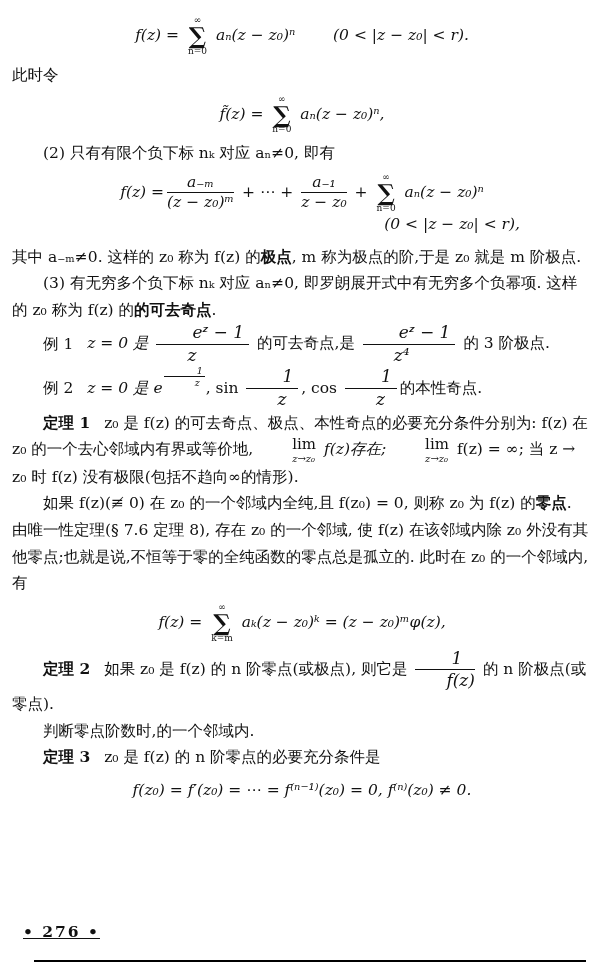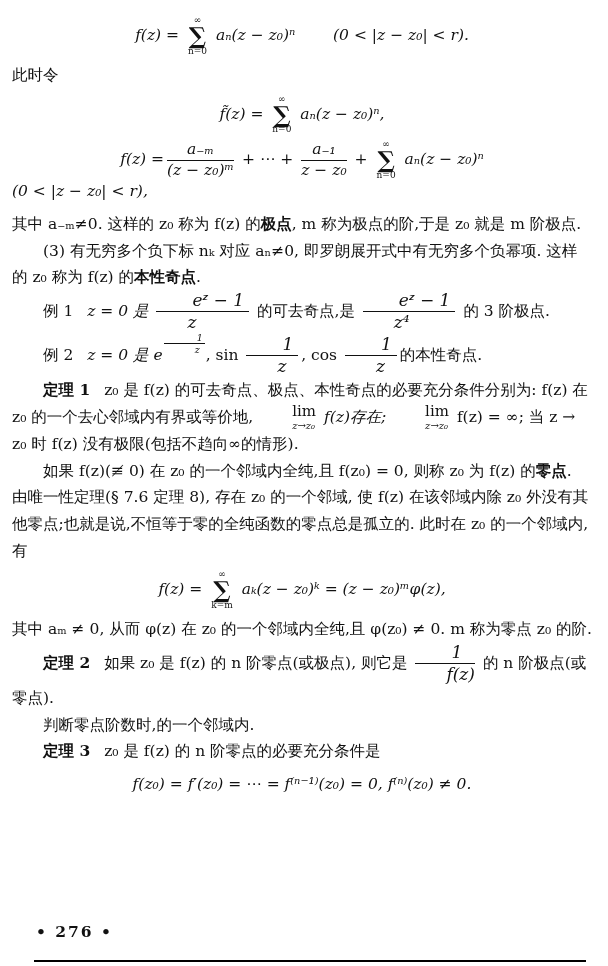--- a/index.html
+++ b/index.html
@@ -11,37 +11,37 @@
   }
   .page{padding:10px 16px 0 12px;position:relative;height:100%;box-sizing:border-box;}
   .para{margin:0;}
   .indent{text-indent:2em;}
   .bold-term{font-weight:bold;}
   .thm-label{font-weight:bold;margin-right:.9em;}
   .ex-label{font-weight:normal;margin-right:.9em;}
   .math{font-style:italic;}
   .formula{text-align:center;margin:6px 0;font-style:italic;}
   .formula .gap{display:inline-block;width:1.8em;}
-  .cond-line{text-align:left;padding-right:72px;margin-top:-2px;}
+  .cond-line{text-align:right;padding-right:72px;margin-top:-2px;}
   
   .sum{display:inline-flex;flex-direction:column;align-items:center;vertical-align:middle;line-height:1;margin:0 4px;font-style:normal;}
   .sum .limit{font-size:9px;font-style:normal;letter-spacing:0;}
   .sum .sigma{font-size:23px;line-height:.95;font-weight:bold;}
   
   .frac{display:inline-block;vertical-align:middle;line-height:1.15;margin:0 3px;}
   .frac .num{display:block;border-bottom:1.4px solid #111;padding:0 5px 1px;}
   .frac .den{display:block;padding-top:1px;}
   .frac.small{font-size:17px;}
   .frac.exp{font-size:9.5px;vertical-align:7px;margin:0 1px;line-height:1.05;}
   .frac.exp .num{border-bottom:1px solid #111;padding:0 2px 0;}
   
   .lim{display:inline-flex;flex-direction:column;vertical-align:middle;line-height:1;margin:0 3px;font-style:normal;}
   .lim .word{font-size:15px;}
   .lim .sub{font-size:10px;margin-top:2px;}
-  .footer{position:absolute;left:36px;bottom:20px;font-weight:bold;letter-spacing:2px;}
+  .footer{position:absolute;left:23px;bottom:20px;font-weight:bold;letter-spacing:2px;text-decoration:underline;}
   .scan-edge{position:absolute;left:34px;right:22px;bottom:4px;height:2px;background:#000;}
 </style>
 </head>
 <body>
 
 <div class="page">
 
   <div class="formula">
     <span class="math">f(z) =</span>
     <span class="sum">
@@ -60,38 +60,39 @@
     <span class="math">f̃(z) =</span>
     <span class="sum">
       <span class="limit">∞</span>
       <span class="sigma">∑</span>
       <span class="limit">n=0</span>
     </span>
     <span class="math">aₙ(z − z₀)ⁿ,</span>
   </div>
 
 
+  <p class="para indent">(2) 只有有限个负下标 nₖ 对应 aₙ≠0, 即有</p>
 
   <div class="formula">
     <span class="math">f(z) =</span><span class="frac"><span class="num math">a₋ₘ</span><span class="den math">(z − z₀)ᵐ</span></span>
     <span class="math">+ ⋯ +</span>
     <span class="frac"><span class="num math">a₋₁</span><span class="den math">z − z₀</span></span>
     <span class="math">+</span>
     <span class="sum">
       <span class="limit">∞</span>
       <span class="sigma">∑</span>
       <span class="limit">n=0</span>
     </span>
     <span class="math">aₙ(z − z₀)ⁿ</span>
     <div class="cond-line">(0 &lt; |z − z₀| &lt; r),</div>
   </div>
 
   <p class="para"><span>其中 a₋ₘ≠0. 这样的 z₀ 称为 f(z) 的</span><span class="bold-term">极点</span><span>, m 称为极点的阶,于是 z₀ 就是 m 阶极点.</span></p>
 
-  <p class="para indent"><span>(3) 有无穷多个负下标 nₖ 对应 aₙ≠0, 即罗朗展开式中有无穷多个负幂项. 这样的 z₀ 称为 f(z) 的</span><span class="bold-term">本性奇点</span><span>.</span></p>
+  <p class="para indent"><span>(3) 有无穷多个负下标 nₖ 对应 aₙ≠0, 即罗朗展开式中有无穷多个负幂项. 这样的 z₀ 称为 f(z) 的</span><span class="bold-term">的可去奇点</span><span>.</span></p>
 
   <p class="para indent"><span class="ex-label">例 1</span><span class="math">z = 0 是</span>
     <span class="frac small"><span class="num math">eᶻ − 1</span><span class="den math">z</span></span>
     <span>的可去奇点,是</span>
     <span class="frac small"><span class="num math">eᶻ − 1</span><span class="den math">z⁴</span></span>
     <span>的 3 阶极点.</span></p>
 
   <p class="para indent"><span class="ex-label">例 2</span><span class="math">z = 0 是 e</span><span class="frac exp"><span class="num math">1</span><span class="den math">z</span></span><span>, sin</span>
     <span class="frac small"><span class="num math">1</span><span class="den math">z</span></span><span>, cos</span>
     <span class="frac small"><span class="num math">1</span><span class="den math">z</span></span><span>的本性奇点.</span></p>
@@ -113,21 +114,20 @@
   <div class="formula">
     <span class="math">f(z) =</span>
     <span class="sum">
       <span class="limit">∞</span>
       <span class="sigma">∑</span>
       <span class="limit">k=m</span>
     </span>
     <span class="math">aₖ(z − z₀)ᵏ = (z − z₀)ᵐφ(z),</span>
   </div>
 
-  <p class="para">其中 aₘ ≠ 0, 从而 φ(z) 在 z₀ 的一个邻域内全纯,且 φ(z₀) ≠ 0. m 称为零点 z₀ 的阶.</p>
 
   <p class="para indent"><span class="thm-label">定理 2</span><span>如果 z₀ 是 f(z) 的 n 阶零点(或极点), 则它是</span>
     <span class="frac small"><span class="num math">1</span><span class="den math">f(z)</span></span>
     <span>的 n 阶极点(或零点).</span></p>
 
   <p class="para indent">判断零点阶数时,的一个邻域内.</p>
 
   <p class="para indent"><span class="thm-label">定理 3</span><span>z₀ 是 f(z) 的 n 阶零点的必要充分条件是</span></p>
 
   <div class="formula">f(z₀) = f′(z₀) = ⋯ = f⁽ⁿ⁻¹⁾(z₀) = 0, f⁽ⁿ⁾(z₀) ≠ 0.</div>

